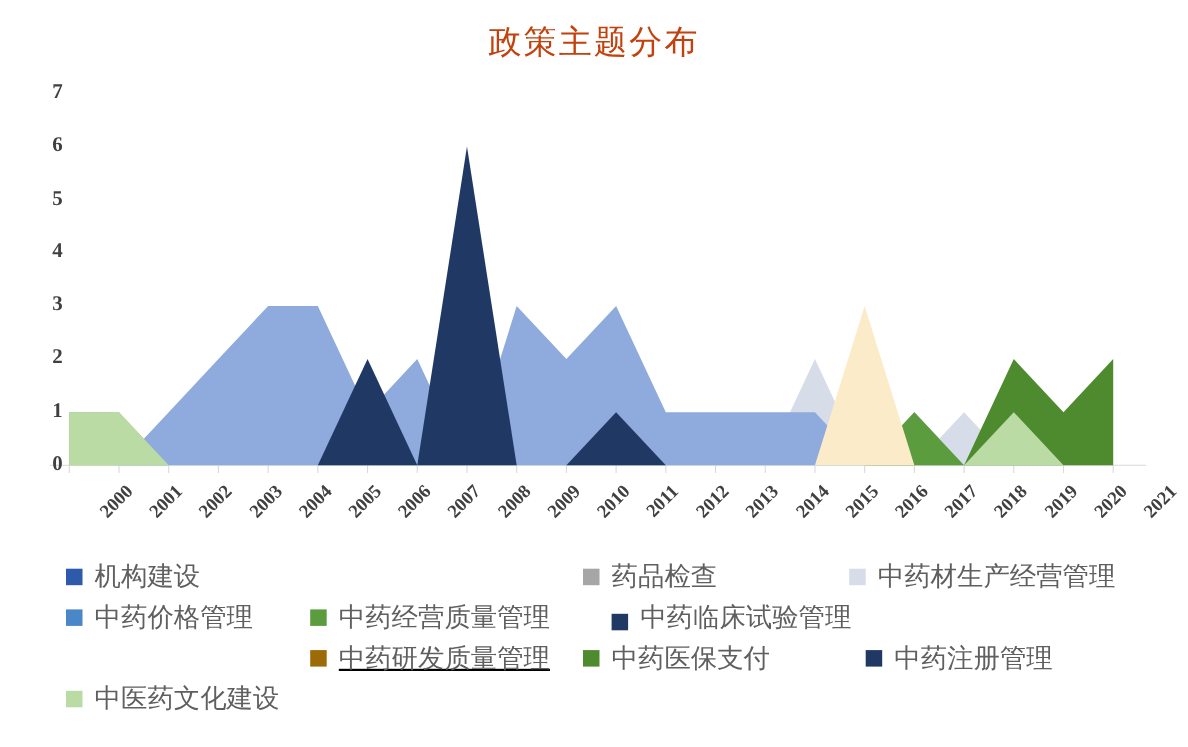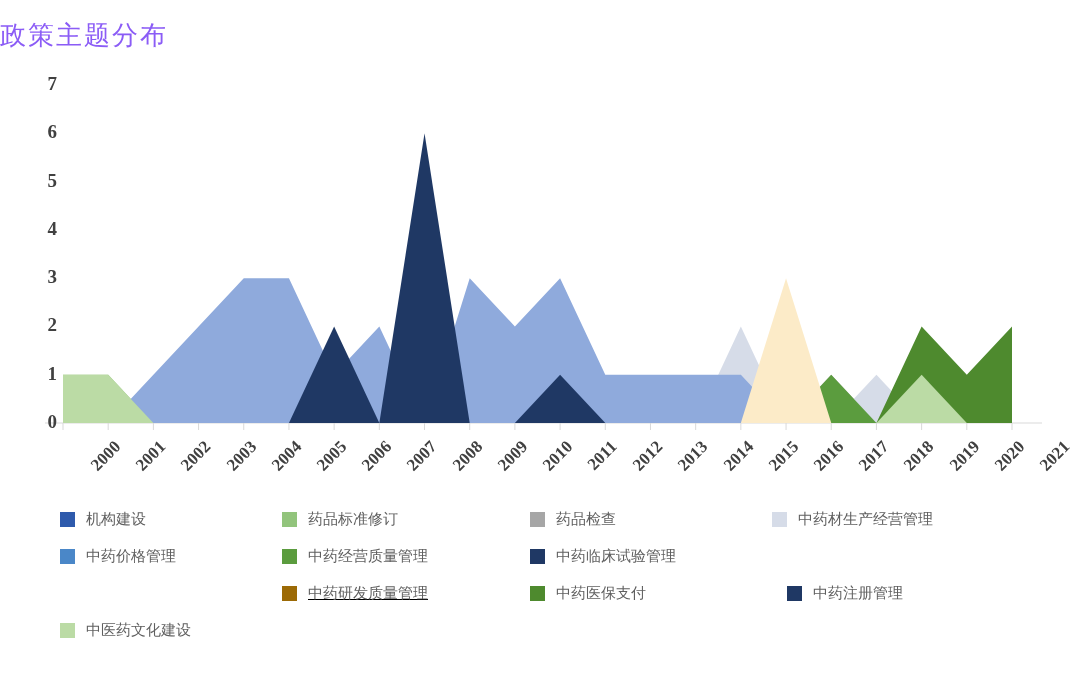--- a/index.html
+++ b/index.html
@@ -6,23 +6,23 @@
   body{
     width:1080px;height:679px;
     background:#ffffff;
     font-family:"Liberation Serif", serif;
     overflow:hidden;
   }
   #root{position:relative;width:1080px;height:679px;}
 
   .chart-title{
     position:absolute;top:18px;left:0;width:1080px;
-    text-align:left;
-    font-size:26px;
-    color:#8b5cf6;
+    text-align:center;
+    font-size:30px;
+    color:#c2410c;
     font-family:"DejaVu Sans", sans-serif;
     font-weight:400;
     letter-spacing:2px;
   }
 
   #plot-wrap{position:absolute;left:0;top:85px;width:1080px;height:360px;}
   #plot-svg{display:block;}
 
   .y-tick-label{
     position:absolute;
@@ -55,21 +55,21 @@
     display:flex;
     align-items:center;
     white-space:nowrap;
   }
   .legend-swatch{
     width:15px;height:15px;
     margin-right:11px;
     flex:0 0 auto;
   }
   .legend-label{
-    font-size:15px;
+    font-size:24px;
     color:#5f5f5f;
     font-family:"DejaVu Sans", sans-serif;
     line-height:1;
   }
 </style>
 </head>
 <body>
 
 <div id="root">
 
@@ -150,41 +150,37 @@
       <div class="x-tick-label" style="left: 935.619px; top: 437px;">2019</div>
       <div class="x-tick-label" style="left: 980.81px; top: 437px;">2020</div>
       <div class="x-tick-label" style="left: 1026px; top: 437px;">2021</div>
     </div>
 
   <div id="legend">
       <div class="legend-item" style="left: 0px; top: 0px;">
         <span class="legend-swatch" style="background: rgb(46, 90, 172);"></span>
         <span class="legend-label">机构建设</span>
       </div>
-      <div class="legend-item" style="left: 222px; top: 0px;">
-        <span class="legend-swatch" style="background: rgb(146, 196, 124);"></span>
-        <span class="legend-label">药品标准修订</span>
-      </div>
       <div class="legend-item" style="left: 470px; top: 0px;">
         <span class="legend-swatch" style="background: rgb(166, 166, 166);"></span>
         <span class="legend-label">药品检查</span>
       </div>
       <div class="legend-item" style="left: 712px; top: 0px;">
         <span class="legend-swatch" style="background: rgb(214, 220, 232);"></span>
         <span class="legend-label">中药材生产经营管理</span>
       </div>
       <div class="legend-item" style="left: 0px; top: 37px;">
         <span class="legend-swatch" style="background: rgb(74, 135, 200);"></span>
         <span class="legend-label">中药价格管理</span>
       </div>
       <div class="legend-item" style="left: 222px; top: 37px;">
         <span class="legend-swatch" style="background: rgb(91, 156, 62);"></span>
         <span class="legend-label">中药经营质量管理</span>
       </div>
-      <div class="legend-item" style="left: 470px; top: 37px;">
+      <div class="legend-item" style="left: 496px; top: 37px; align-items: flex-end;">
         <span class="legend-swatch" style="background: rgb(31, 56, 100);"></span>
         <span class="legend-label">中药临床试验管理</span>
       </div>
       <div class="legend-item" style="left: 222px; top: 74px; text-decoration: underline;">
         <span class="legend-swatch" style="background: rgb(156, 106, 6);"></span>
         <span class="legend-label">中药研发质量管理</span>
       </div>
       <div class="legend-item" style="left: 470px; top: 74px;">
         <span class="legend-swatch" style="background: rgb(78, 138, 46);"></span>
         <span class="legend-label">中药医保支付</span>

